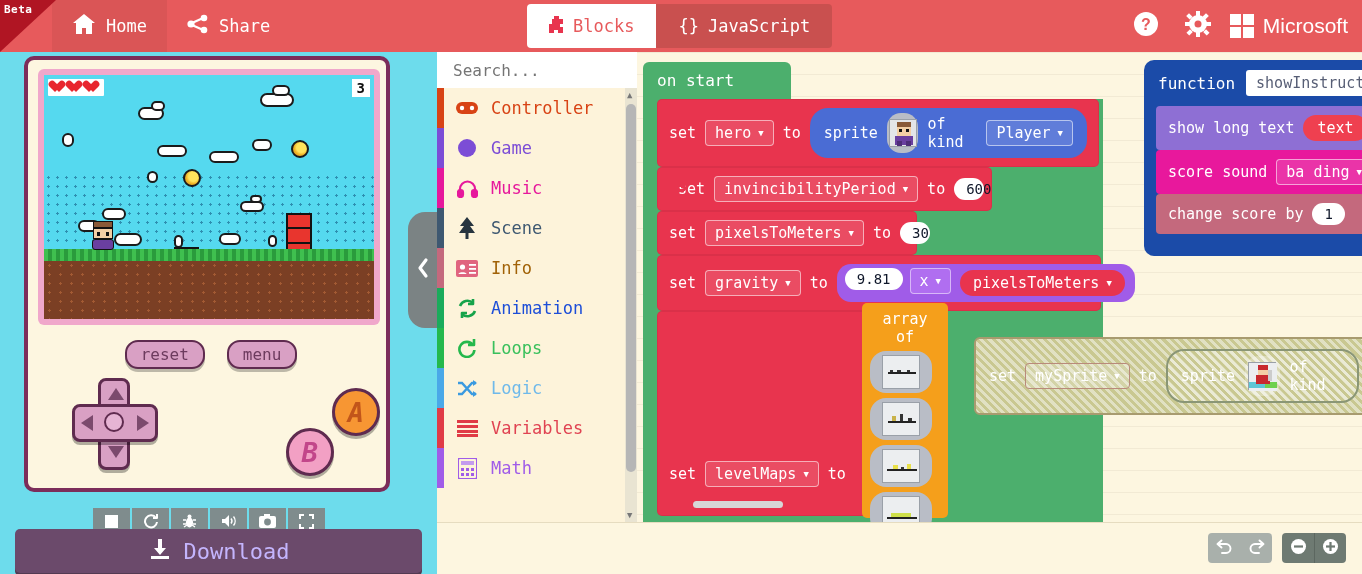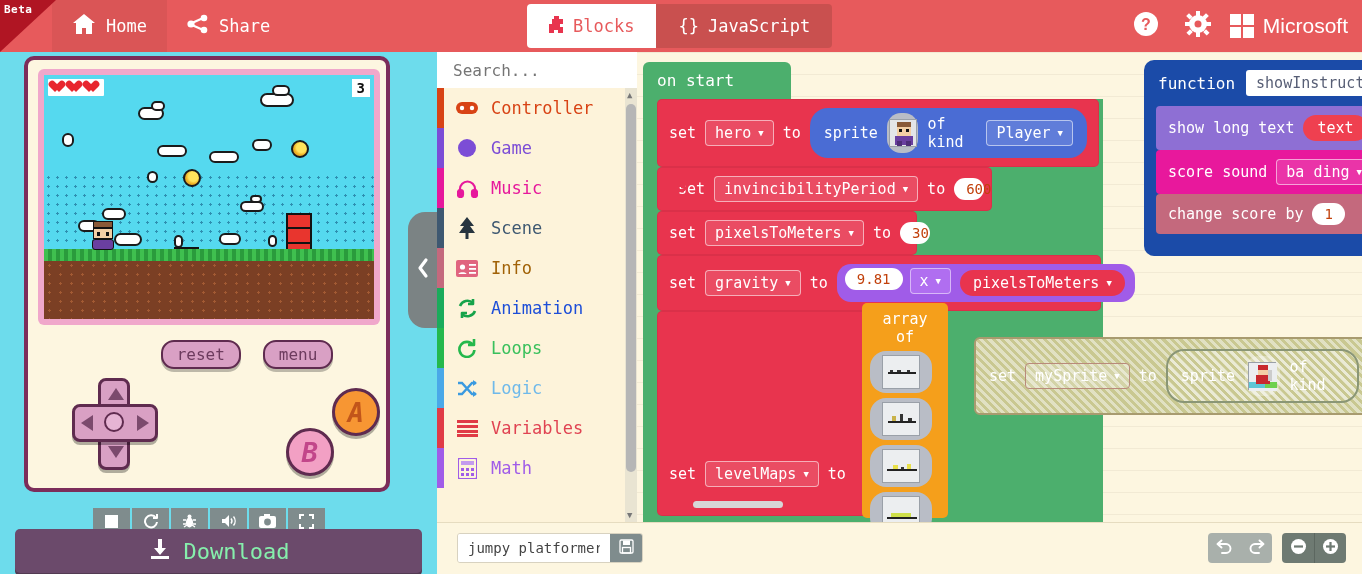--- a/index.html
+++ b/index.html
@@ -126,21 +126,21 @@
     content:""; position:absolute; width:7px; height:11px; background:#e8262e;
     border-radius:7px 7px 0 0; top:0; left:3px;
     transform: rotate(-45deg); transform-origin: 0 100%;
   }
   .heart:after { left:0; transform: rotate(45deg); transform-origin:100% 100%; }
   .hud-score {
     position:absolute; right:4px; top:4px; background:#fff; color:#111;
     font-size:14px; font-weight:bold; padding:1px 5px; line-height:16px;
   }
 
-  .sim-btnrow { position:absolute; top:280px; left:0; width:366px; display:flex; justify-content:center; gap:22px;margin-left:36px; }
+  .sim-btnrow { position:absolute; top:280px; left:0; width:366px; display:flex; justify-content:center; gap:22px; }
   .pillbtn {
     background:#d9a0c4; color:#6d3b5e; border:2px solid #5f2b4f;
     border-radius:13px; padding:3px 14px; font-size:16px; cursor:pointer;
     box-shadow: 0 3px 0 rgba(0,0,0,0.25);
   }
   .dpad { position:absolute; left:44px; top:318px; width:86px; height:92px; }
   .dpad .bar {
     position:absolute; background:#d9a0c4; border:3px solid #5f2b4f;
     box-shadow: 0 3px 0 rgba(0,0,0,0.3);
   }
@@ -162,21 +162,21 @@
 
   .sim-toolbar {
     position:absolute; left:93px; top:456px; display:flex; gap:2px;
   }
   .sim-toolbar .sb {
     width:37px; height:29px; background:#7f8c8d; display:flex; align-items:center;
     justify-content:center; color:#fff; cursor:pointer; font-size:14px;
   }
   .download-btn {
     position:absolute; left:15px; top:477px; width:407px; height:44px;
-    background:#6b4a6b; border-radius:5px; color:#86efac;
+    background:#6b4a6b; border-radius:5px; color:#c4b5fd;
     display:flex; align-items:center; justify-content:center; gap:12px;
     font-size:22px; cursor:pointer; box-shadow: 0 3px 0 #523a52;
   }
   .collapse-handle {
     position:absolute; left:408px; top:212px; width:29px; height:116px;
     background:#7b8384; border-radius:17px 0 0 17px;
     display:flex; align-items:center; justify-content:center; cursor:pointer;
     z-index:30;
   }
 
@@ -217,21 +217,21 @@
   }
   .blk { position:absolute; color:#fff; font-size:15px; }
   .row { display:flex; align-items:center; gap:9px; }
   .dd {
     background: rgba(255,255,255,0.12); border:1px solid rgba(255,255,255,0.55);
     border-radius:4px; padding:3px 9px; display:flex; align-items:center; gap:7px;
     white-space:nowrap;
   }
   .caret { font-size:9px; }
   .numfield {
-    background:#fff; color:#c2410c; border-radius:12px; padding:3px 12px;
+    background:#fff; color:#0f172a; border-radius:12px; padding:3px 12px;
     min-width:30px; text-align:center; font-size:14px;
   }
 
   
   #onstart { left:6px; top:10px; }
   .onstart-hat {
     background:#4caf6d; border-radius:6px 6px 0 0; padding:9px 18px 9px 14px;
     width:148px; font-size:16px;
   }
   .onstart-body {
@@ -893,32 +893,20 @@
               </svg>
             </span>
           </span>
           <span>of kind</span>
         </span>
       </div>
     </div>
   </div>
 
   <div class="bottombar">
-    <div class="proj-name">
-      <input value="jumpy platformer" style="">
-      <div class="save-btn">
-        <span>
-          <svg width="15" height="15" viewBox="0 0 15 15" fill="none" stroke="#fff" stroke-width="1.3">
-            <rect x="1" y="1" width="13" height="13" rx="1.2"></rect>
-            <rect x="4" y="1.5" width="7" height="4.5" fill="#fff" stroke="none"></rect>
-            <rect x="3.5" y="8.5" width="8" height="5.5"></rect>
-            </svg>
-        </span>
-      </div>
-    </div>
 
     <div class="ws-ctrls">
       <div class="ctrl-group grp-undo">
         <div class="cb">
           <span>
             <svg width="17" height="15" viewBox="0 0 17 15" fill="none" stroke="#fff" stroke-width="1.9" stroke-linecap="round" stroke-linejoin="round">
               <path d="M2 5h8a4.5 4.5 0 0 1 0 9H6"></path>
                 <path d="M5.5 1.5L1.5 5l4 3.5"></path>
               </svg>
           </span>

